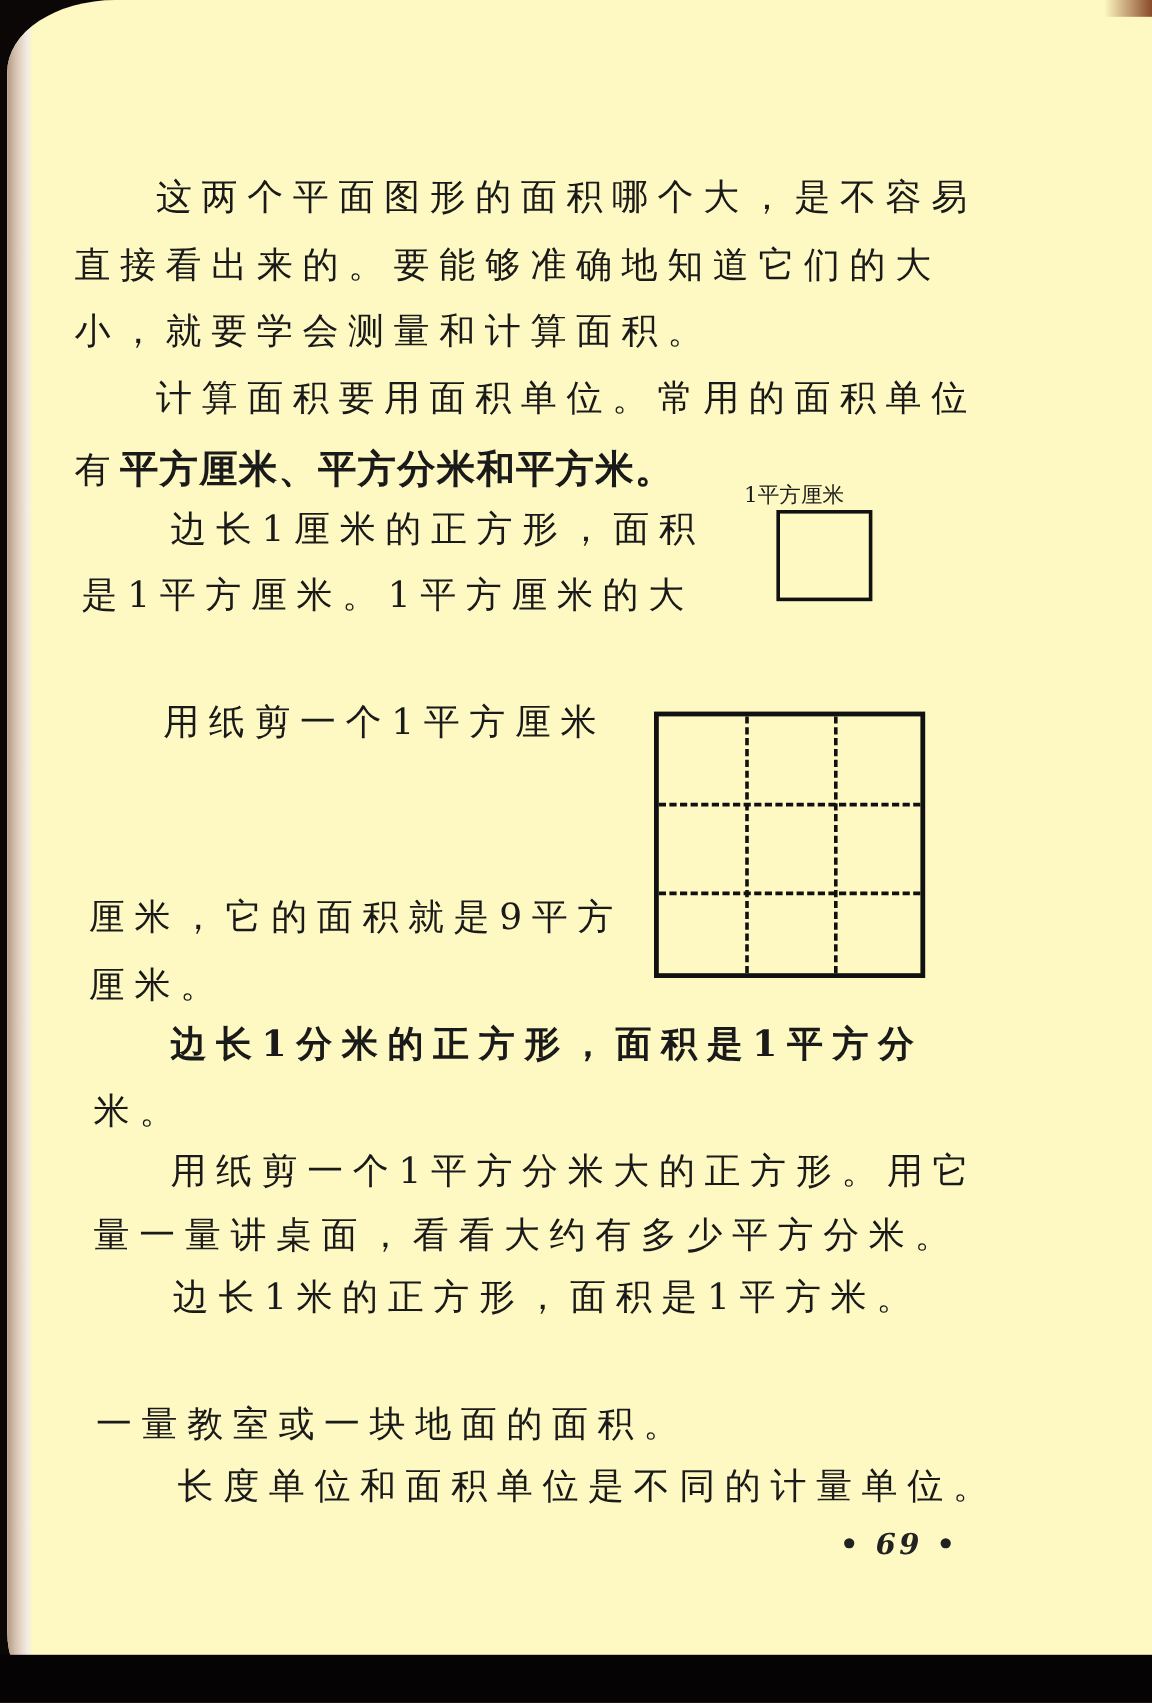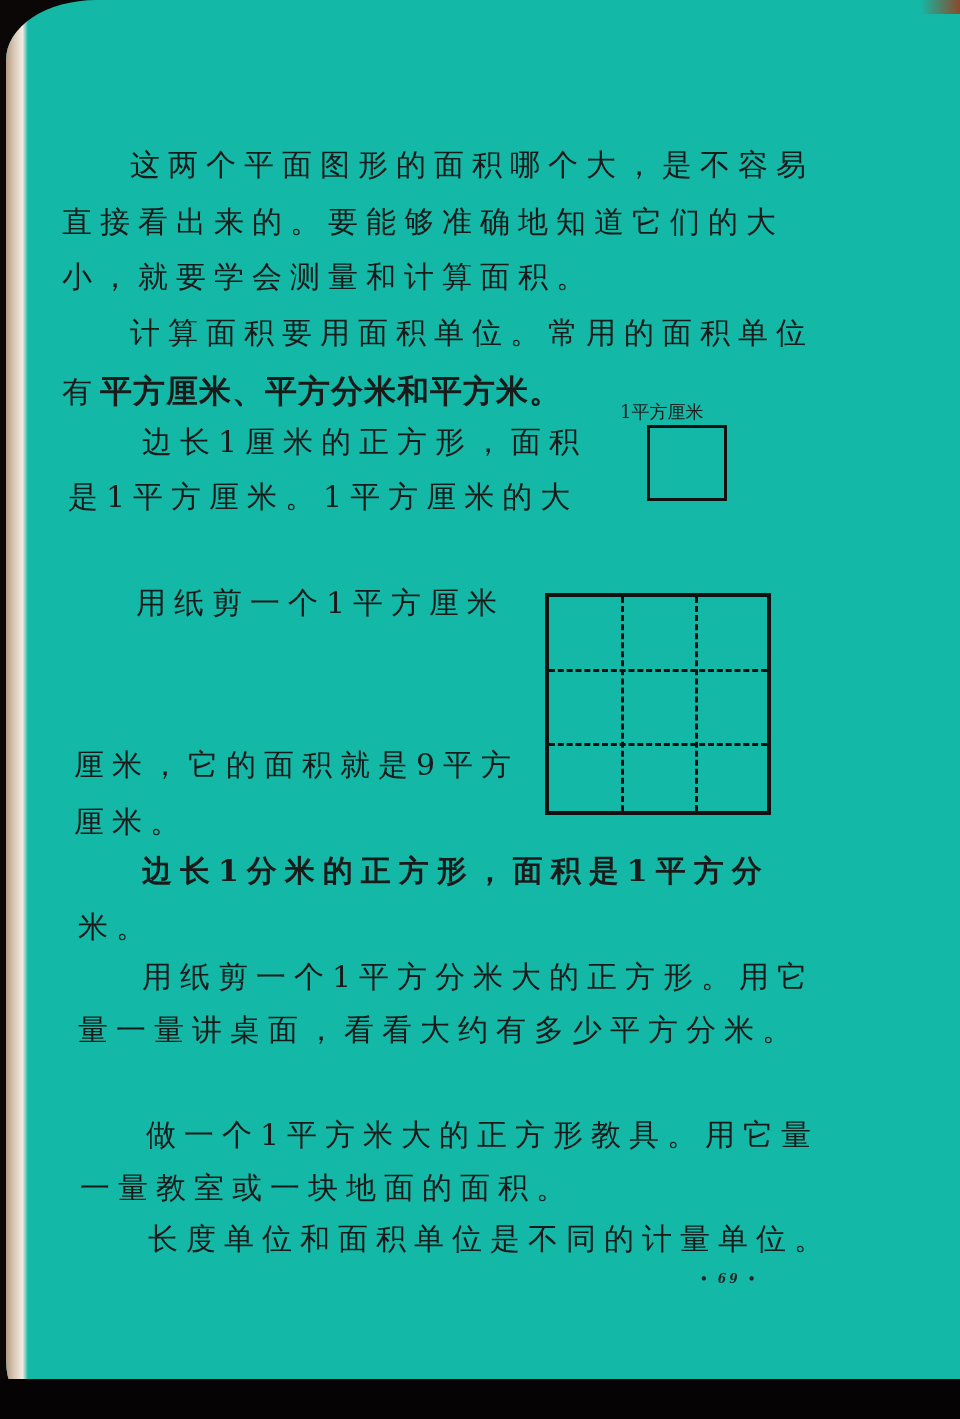--- a/index.html
+++ b/index.html
@@ -3,21 +3,21 @@
 <meta charset="utf-8">
 <style>
   html, body { margin: 0; padding: 0; }
   body {
     width: 960px; height: 1419px; position: relative; overflow: hidden;
     background: #0b0706;
     font-family: "DejaVu Serif", "Liberation Serif", serif;
   }
   .page {
     position: absolute; left: 6px; top: 0; width: 954px; height: 1400px;
-    background: #14b8a6;
+    background: #fef9c3;
     border-top-left-radius: 90px 60px;
     border-bottom-left-radius: 20px 40px;
     overflow: hidden;
   }
   .page::before {
     content: ""; position: absolute; left: 0; top: 0; bottom: 0; width: 22px;
     background: linear-gradient(to right, #b29a84 0%, #d8c6b4 35%, #f3ece4 75%, rgba(252,251,250,0) 100%);
   }
   .bottom-shadow {
     position: absolute; left: 0; bottom: 0; width: 960px; height: 40px;
@@ -45,21 +45,21 @@
   }
   .grid-figure .vl {
     position: absolute; top: 0; bottom: 0; width: 0;
     border-left: 3px dashed #111;
   }
   .grid-figure .hl {
     position: absolute; left: 0; right: 0; height: 0;
     border-top: 3px dashed #111;
   }
   .page-number {
-    position: absolute; left: 694px; top: 1272px; font-size: 12px;
+    position: absolute; left: 694px; top: 1272px; font-size: 24px;
     font-style: italic; font-weight: bold; color: #222; letter-spacing: 3px;
   }
 </style>
 </head>
 <body>
 
 <div class="page">
 
   <div class="line" style="left:124px; top:150px;">这两个平面图形的面积哪个大，是不容易</div>
   <div class="line" style="left:56px; top:207px;">直接看出来的。要能够准确地知道它们的大</div>
@@ -86,22 +86,22 @@
     <div class="hl" style="top:72px;"></div>
     <div class="hl" style="top:146px;"></div>
   </div>
 
   <div class="line" style="left:136px; top:856px;font-weight:bold;">边长1分米的正方形，面积是1平方分</div>
   <div class="line" style="left:72px; top:912px;">米。</div>
 
   <div class="line" style="left:136px; top:962px;">用纸剪一个1平方分米大的正方形。用它</div>
   <div class="line" style="left:72px; top:1015px;">量一量讲桌面，看看大约有多少平方分米。</div>
 
+  <div class="line" style="left:138px; top:1067px;">边长1米的正方形，面积是1平方米。</div>
 
-  <div class="line" style="left:140px; top:1120px;">做一个1平方米大的正方形教具。用它量</div>
   <div class="line" style="left:74px; top:1173px;">一量教室或一块地面的面积。</div>
 
   <div class="line" style="left:142px; top:1224px;">长度单位和面积单位是不同的计量单位。</div>
 
   <div class="page-number">• 69 •</div>
 </div>
 
 <div class="corner-tr"></div>
 <div class="bottom-shadow"></div>
 

